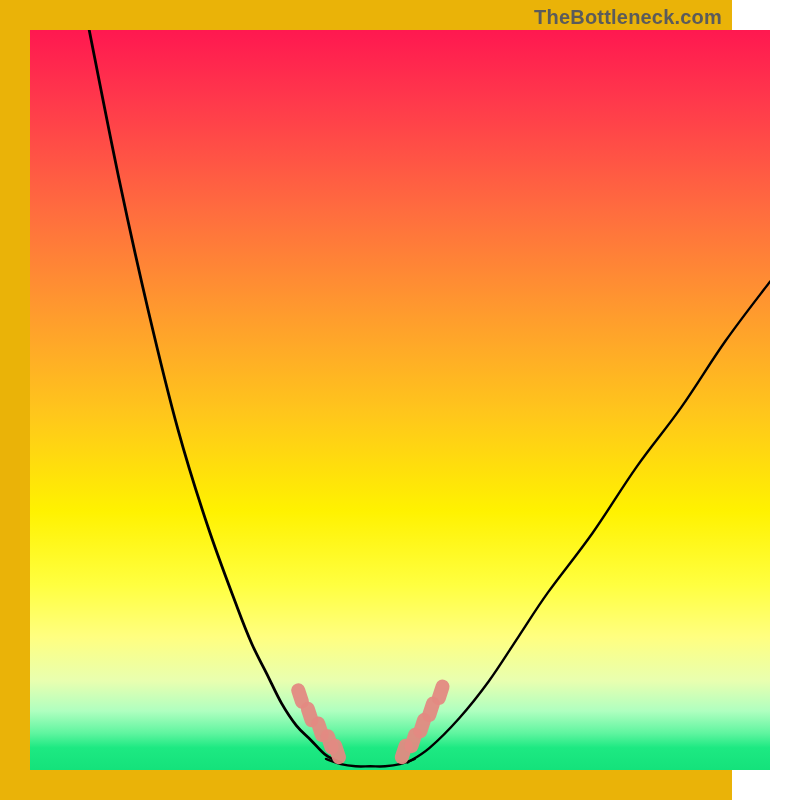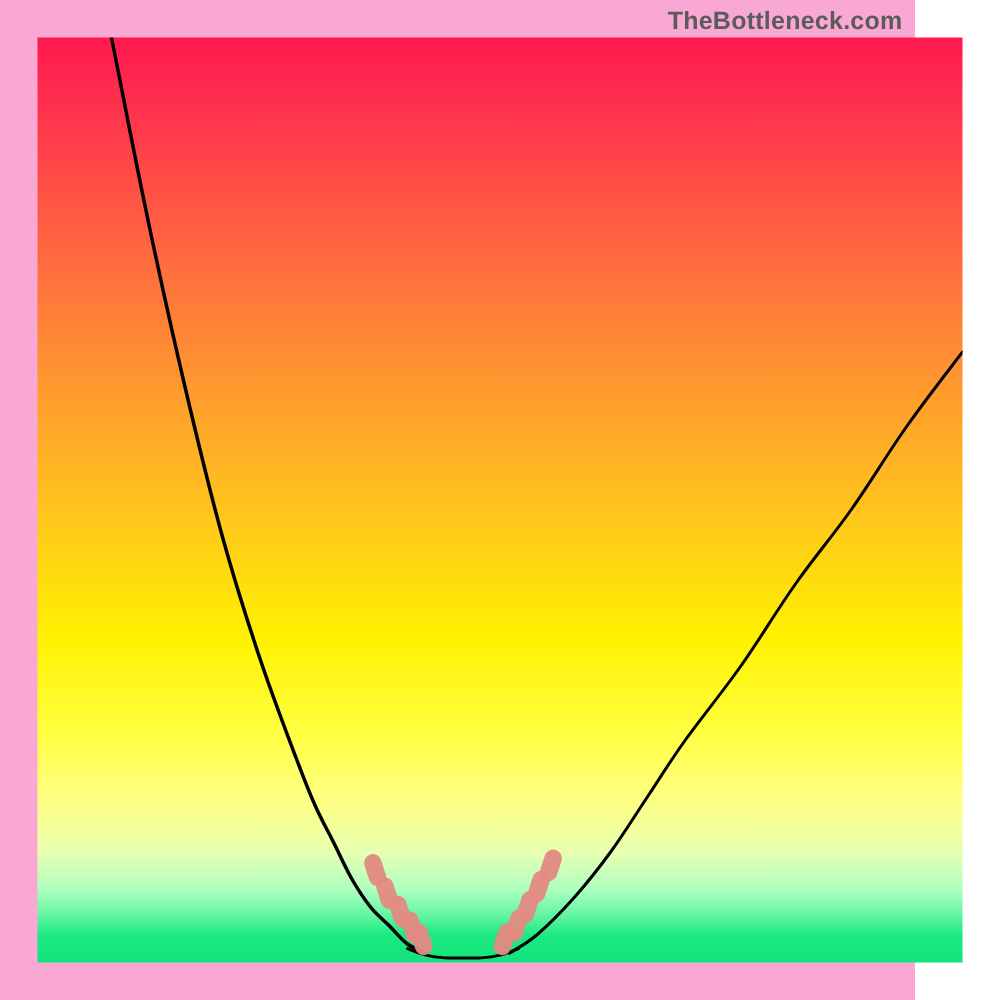--- a/index.html
+++ b/index.html
@@ -1,21 +1,21 @@
 <!DOCTYPE html>
 <html><head>
 <meta charset="utf-8">
 <style>
   * { margin: 0; padding: 0; box-sizing: border-box; }
   html, body { width: 800px; height: 800px; overflow: hidden; background: #fff; }
   .stage {
     position: relative;
     width: 732px;
     height: 800px;
-    background: #f9a8d4;
+    background: #eab308;
   }
   .plot {
     position: absolute;
     left: 30px;
     top: 30px;
     width: 740px;
     height: 740px;
     background: linear-gradient(to bottom,
       #ff1850 0%,
       #ff3a4b 10%,

